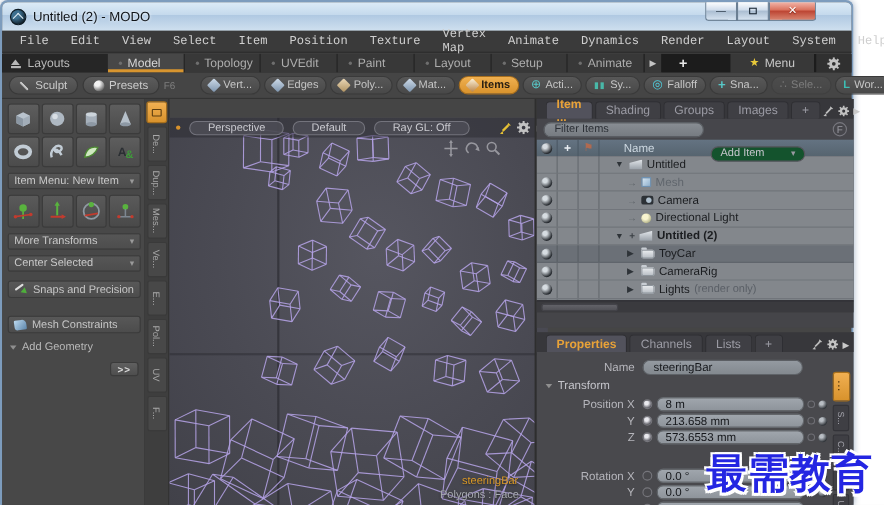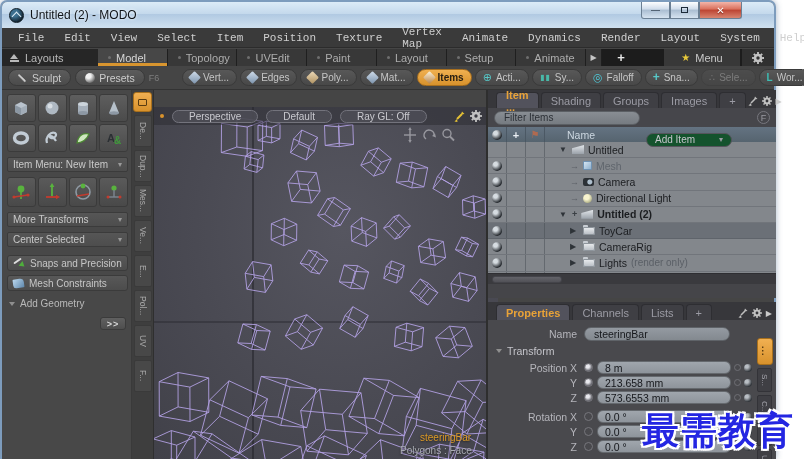--- a/index.html
+++ b/index.html
@@ -104,21 +104,21 @@
   .prim-grid { display:grid; grid-template-columns:repeat(4,1fr); gap:2px; }
   .prim-btn { height:28px; background:linear-gradient(#5e5e5e,#4b4b4b); border:1px solid #3b3b3b;
     border-radius:3px; display:flex; align-items:center; justify-content:center; }
   .drop { height:15px; margin-top:5px; background:linear-gradient(#565656,#4d4d4d); border:1px solid #3b3b3b;
     border-radius:2px; display:flex; align-items:center; justify-content:space-between;
     padding:0 5px; font-size:10px; color:#c9c9c9; }
   .drop .chev { font-size:8px; color:#9a9a9a; }
   .gizmo-grid { display:grid; grid-template-columns:repeat(4,1fr); gap:2px; margin-top:5px; }
   .gizmo-btn { height:30px; background:linear-gradient(#5a5a5a,#494949); border:1px solid #3b3b3b;
     border-radius:3px; display:flex; align-items:center; justify-content:center; }
-  .sbbtn { height:16px; margin-top:4px; background:linear-gradient(#585858,#4c4c4c); border:1px solid #3b3b3b;
+  .sbbtn { height:16px; margin-top:16px; background:linear-gradient(#585858,#4c4c4c); border:1px solid #3b3b3b;
     border-radius:3px; display:flex; align-items:center; gap:5px; padding:0 5px;
     font-size:10px; color:#c6c6c6; }
   .section-hdr { height:15px; margin-top:5px; display:flex; align-items:center; gap:5px;
     font-size:10px; color:#b9b9b9; padding-left:2px; }
   .tri-down { width:0; height:0; border-left:3.5px solid transparent; border-right:3.5px solid transparent;
     border-top:4px solid #8f8f8f; }
   .expand-btn { width:26px; height:13px; margin:6px 2px 0 auto; background:linear-gradient(#606060,#4e4e4e);
     border:1px solid #3b3b3b; border-radius:3px; color:#d8d8d8; font-size:9px; font-weight:bold;
     display:flex; align-items:center; justify-content:center; letter-spacing:1px; }
   .snap-icn { width:12px; height:10px; position:relative; }
@@ -217,21 +217,21 @@
   .scroll-handle { width:70px; height:7px; border-radius:3px; background:linear-gradient(#636369,#515157); border:1px solid #44444a; }
   
   .props-panel { position:absolute; left:486px; top:300px; width:288px; bottom:0; background:#49494d; }
   .props-body { position:relative; padding-top:4px; }
   .name-row { display:flex; align-items:center; margin:3px 0 4px 0; }
   .plabel { width:96px; text-align:right; font-size:10.5px; color:#b5b5bb; padding-right:7px; flex:0 0 auto; }
   .name-field { width:146px; height:14px; border-radius:7px; background:linear-gradient(#949aa1,#83898f);
     border:1px solid #5f6368; color:#17191d; font-size:10.5px; display:flex; align-items:center; padding:0 9px; }
   .tsection { display:flex; align-items:center; gap:5px; font-size:10.5px; color:#c4c4ca; margin:4px 0 3px 8px; }
   .prow { display:flex; align-items:center; height:15px; }
-  .prow.gap { margin-top:4px; }
+  .prow.gap { margin-top:20px; }
   .toggle { width:9px; height:9px; border-radius:50%; border:1.5px solid #76767c; margin-right:4px; flex:0 0 auto; }
   .toggle.on { background:radial-gradient(circle at 40% 35%, #e9e9ee 0 25%, #5a5a62 75%); }
   .pfield { width:134px; height:12.5px; border-radius:6px; background:linear-gradient(#a0a6ad,#8e949b);
     border:1px solid #65696e; color:#15171b; font-size:10.5px; display:flex; align-items:center; padding:0 7px; }
   .prow-icons { display:flex; align-items:center; gap:3px; margin-left:3px; }
   .mini-circle { width:7px; height:7px; border-radius:50%; border:1px solid #6e6e74; }
   .mini-eye { width:8px; height:8px; border-radius:50%;
     background:radial-gradient(circle at 35% 32%, #b9bec4 0 20%, #33373c 70%); }
   .props-side { position:absolute; right:3px; top:18px; width:17px; display:flex; flex-direction:column; gap:3px; align-items:center; }
   .pside-orange { width:16px; height:27px; background:linear-gradient(#f1b052,#d8922c); border:1px solid #a8701c;

